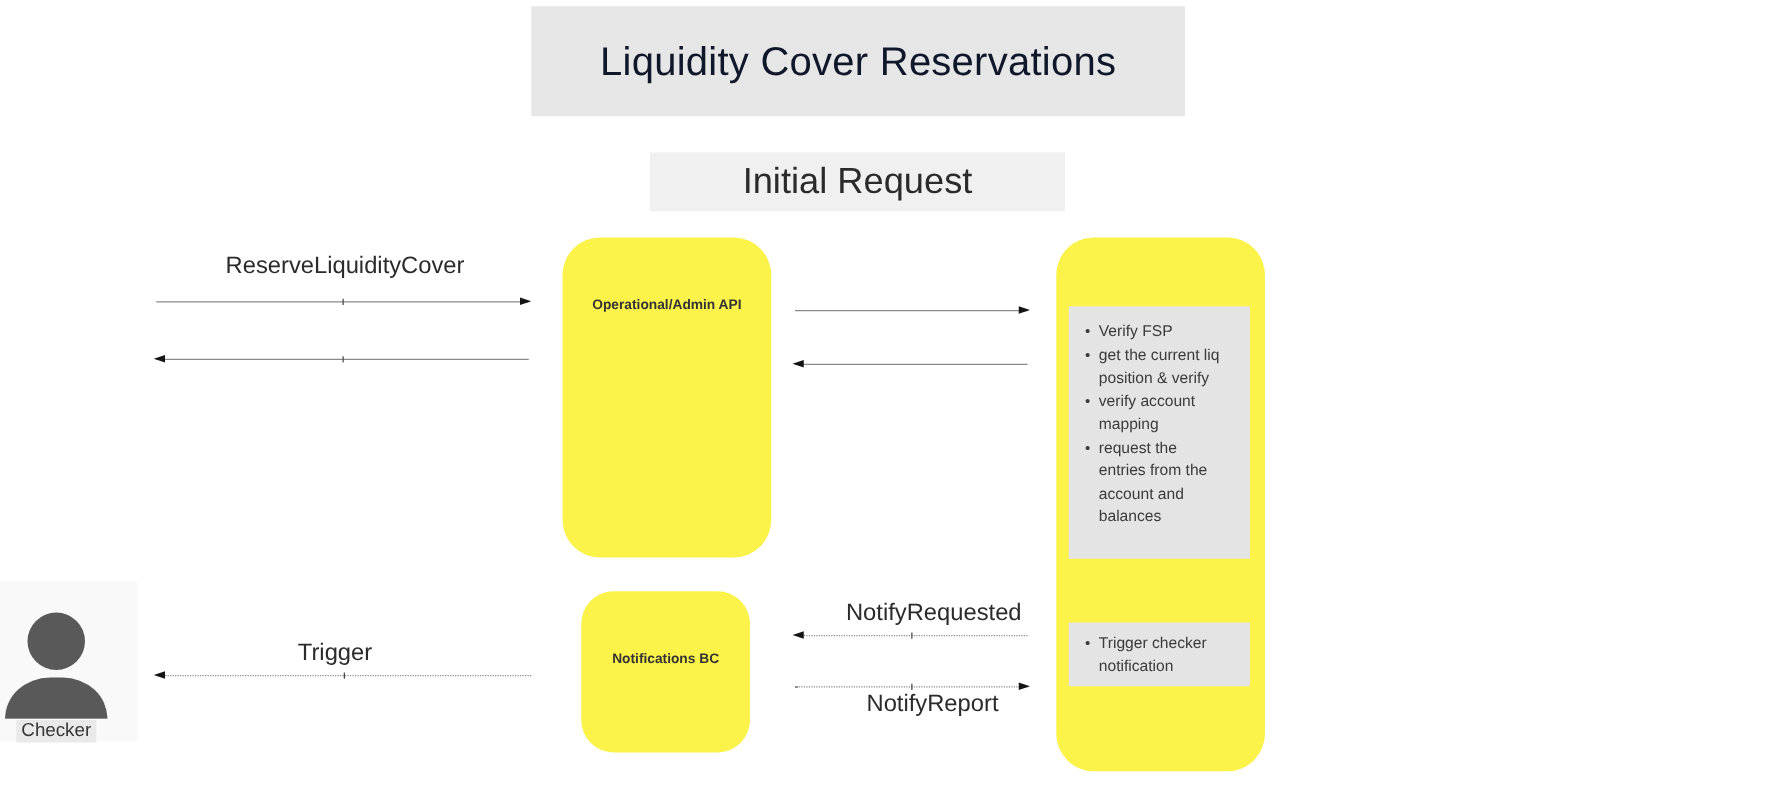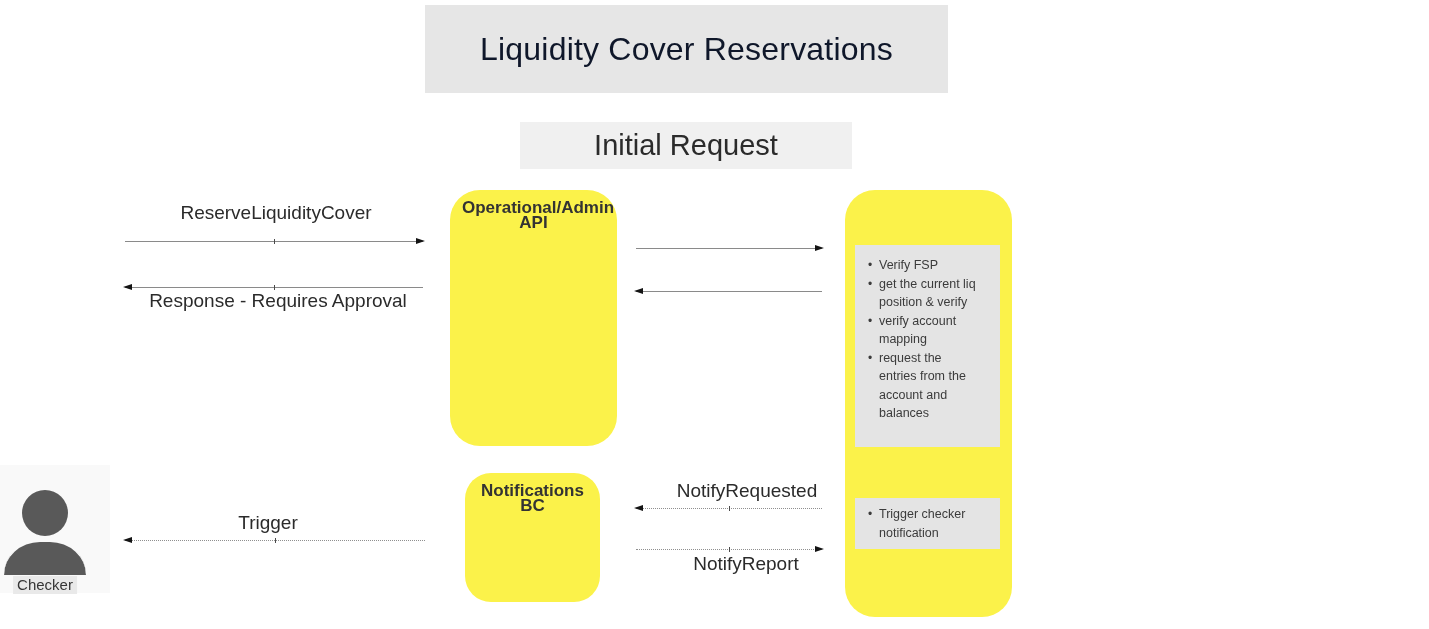--- a/index.html
+++ b/index.html
@@ -21,22 +21,22 @@
   .person-icon { position:absolute; left:0; top:0; width:90px; height:110px; }
   .person-head { position:absolute; left:22px; top:25px; width:46px; height:46px;
     border-radius:50%; background:#595959; }
   .person-torso { position:absolute; left:4px; top:74px; width:82px; height:36px;
     border-radius:41px 41px 0 0; background:#595959; border-top:3px solid #f9f9f9; }
   .actor-label { position:absolute; left:45px; top:111px; transform:translateX(-50%);
     background:#e9e9e9; color:#363636; font-size:15px; padding:0 4px; line-height:18px; white-space:nowrap; }
 
   
   .service { position:absolute; background:#fbf24a; border-radius:30px; }
-  .service-title { padding:10px 12px 0; text-align:center; font-size:17px; font-weight:bold;
-    color:#333333; line-height:15px; }
+  .service-title { padding:10px 12px 0; text-align:center; font-size:11px; font-weight:bold;
+    color:#333333; line-height:15px;margin-top:37px; }
   .svc-admin-api { left:450px; top:190px; width:167px; height:256px; }
   .svc-plm { left:845px; top:190px; width:167px; height:427px; }
   .svc-notifications { left:465px; top:473px; width:135px; height:129px; border-radius:26px; }
 
   
   .panel { position:absolute; left:10px; width:145px; background:#e4e4e4; overflow:hidden; }
   .panel-initial { top:55px; height:202px; }
   .panel-notify { top:308px; height:51px; display:flex; align-items:center; }
   .panel ul { list-style:none; padding:11px 20px 8px 6px; width:100%; }
   .panel-notify ul { padding:4px 20px 4px 6px; }
@@ -121,18 +121,17 @@
   <div class="arrow dotted" style="left:636px; top:549px; width:186px;">
     <div class="tick"></div>
     <div class="ah ah-right"></div>
   </div>
   <div class="arrow dotted" style="left:125px; top:540px; width:300px;">
     <div class="tick"></div>
     <div class="ah ah-left"></div>
   </div>
 
   <div class="msg-label lbl-reserve">ReserveLiquidityCover</div>
-  <div class="msg-label lbl-response">Response - Requires Approval</div>
   <div class="msg-label lbl-notifyrequested">NotifyRequested</div>
   <div class="msg-label lbl-notifyreport">NotifyReport</div>
   <div class="msg-label lbl-notify">Trigger</div>
 
 </div>
 
 </body></html>

